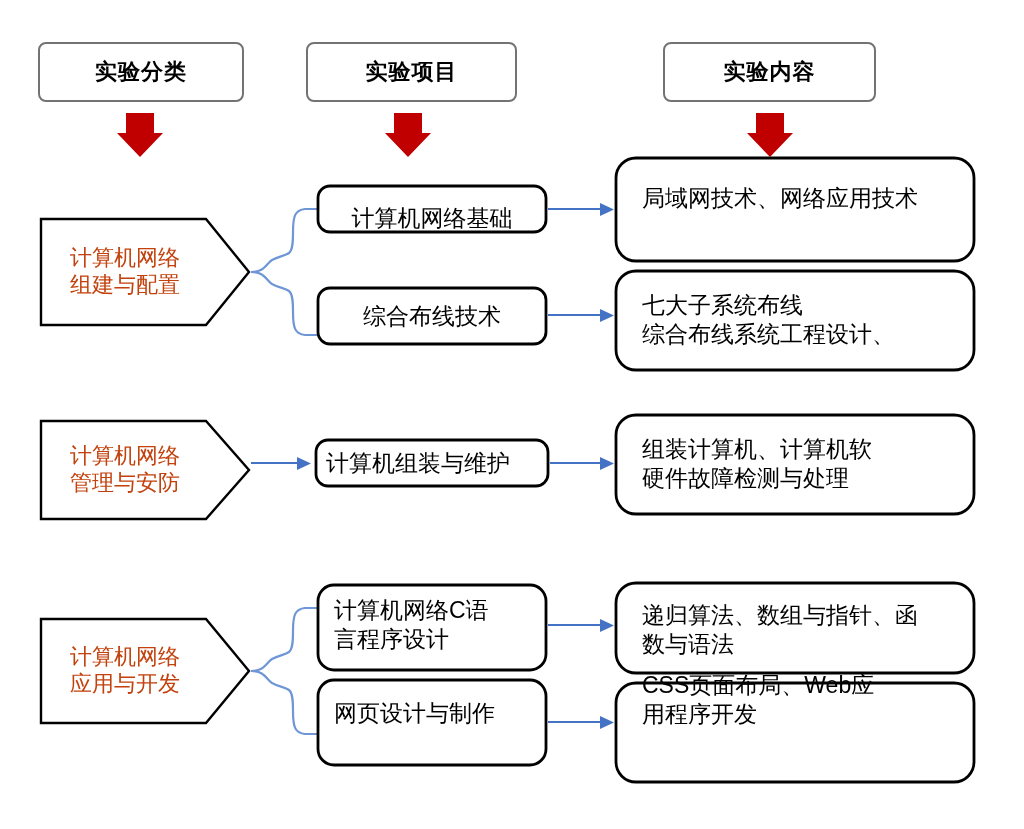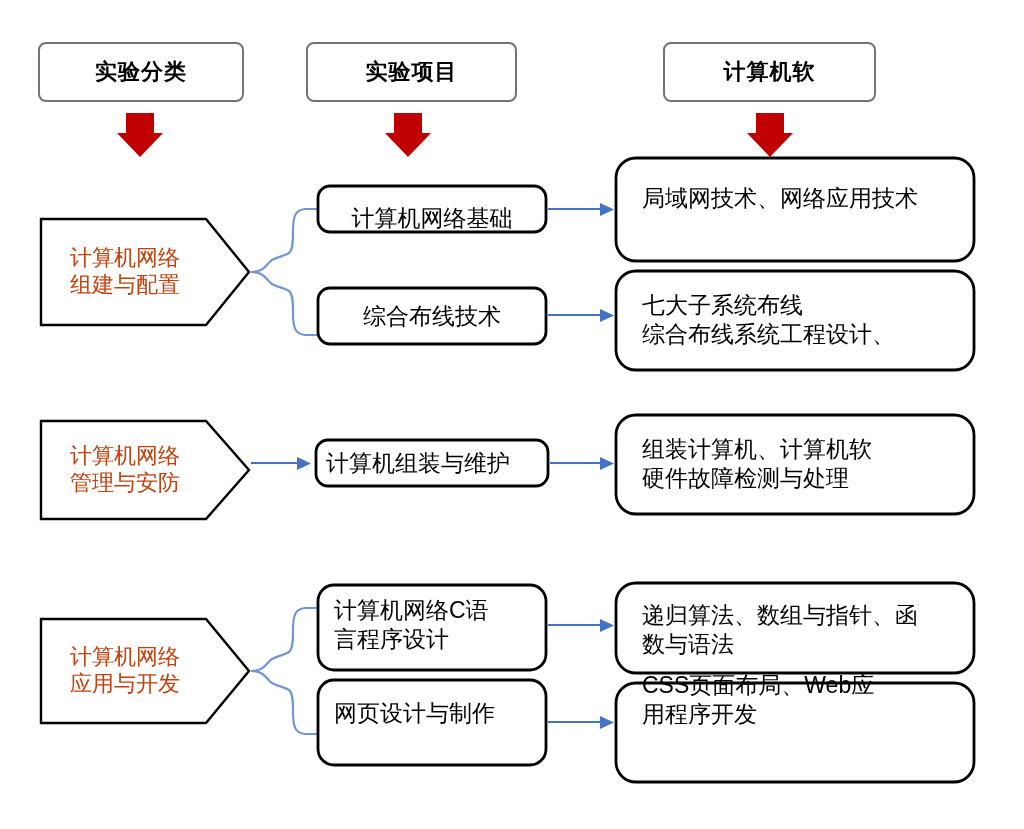--- a/index.html
+++ b/index.html
@@ -148,21 +148,21 @@
     <rect x="616" y="683" width="358" height="99" rx="20" ry="20" fill="#ffffff" stroke="#000000" stroke-width="2.8"></rect>
   </svg>
 
   <div class="header-pill" style="left:38px; top:42px; width:206px; height:60px;">
     <span>实验分类</span>
   </div>
   <div class="header-pill" style="left:306px; top:42px; width:211px; height:60px;">
     <span>实验项目</span>
   </div>
   <div class="header-pill" style="left:663px; top:42px; width:213px; height:60px;">
-    <span>计算机软</span>
+    <span>实验内容</span>
   </div>
 
   <div class="cat-label" style="left:45px; top:219px; width:160px; height:106px;">
     <span>计算机网络</span>
     <span>组建与配置</span>
   </div>
 
   <div class="box-label center" style="left:318px; top:186px; width:228px; height:64px;">
     <span>计算机网络基础</span>
   </div>

